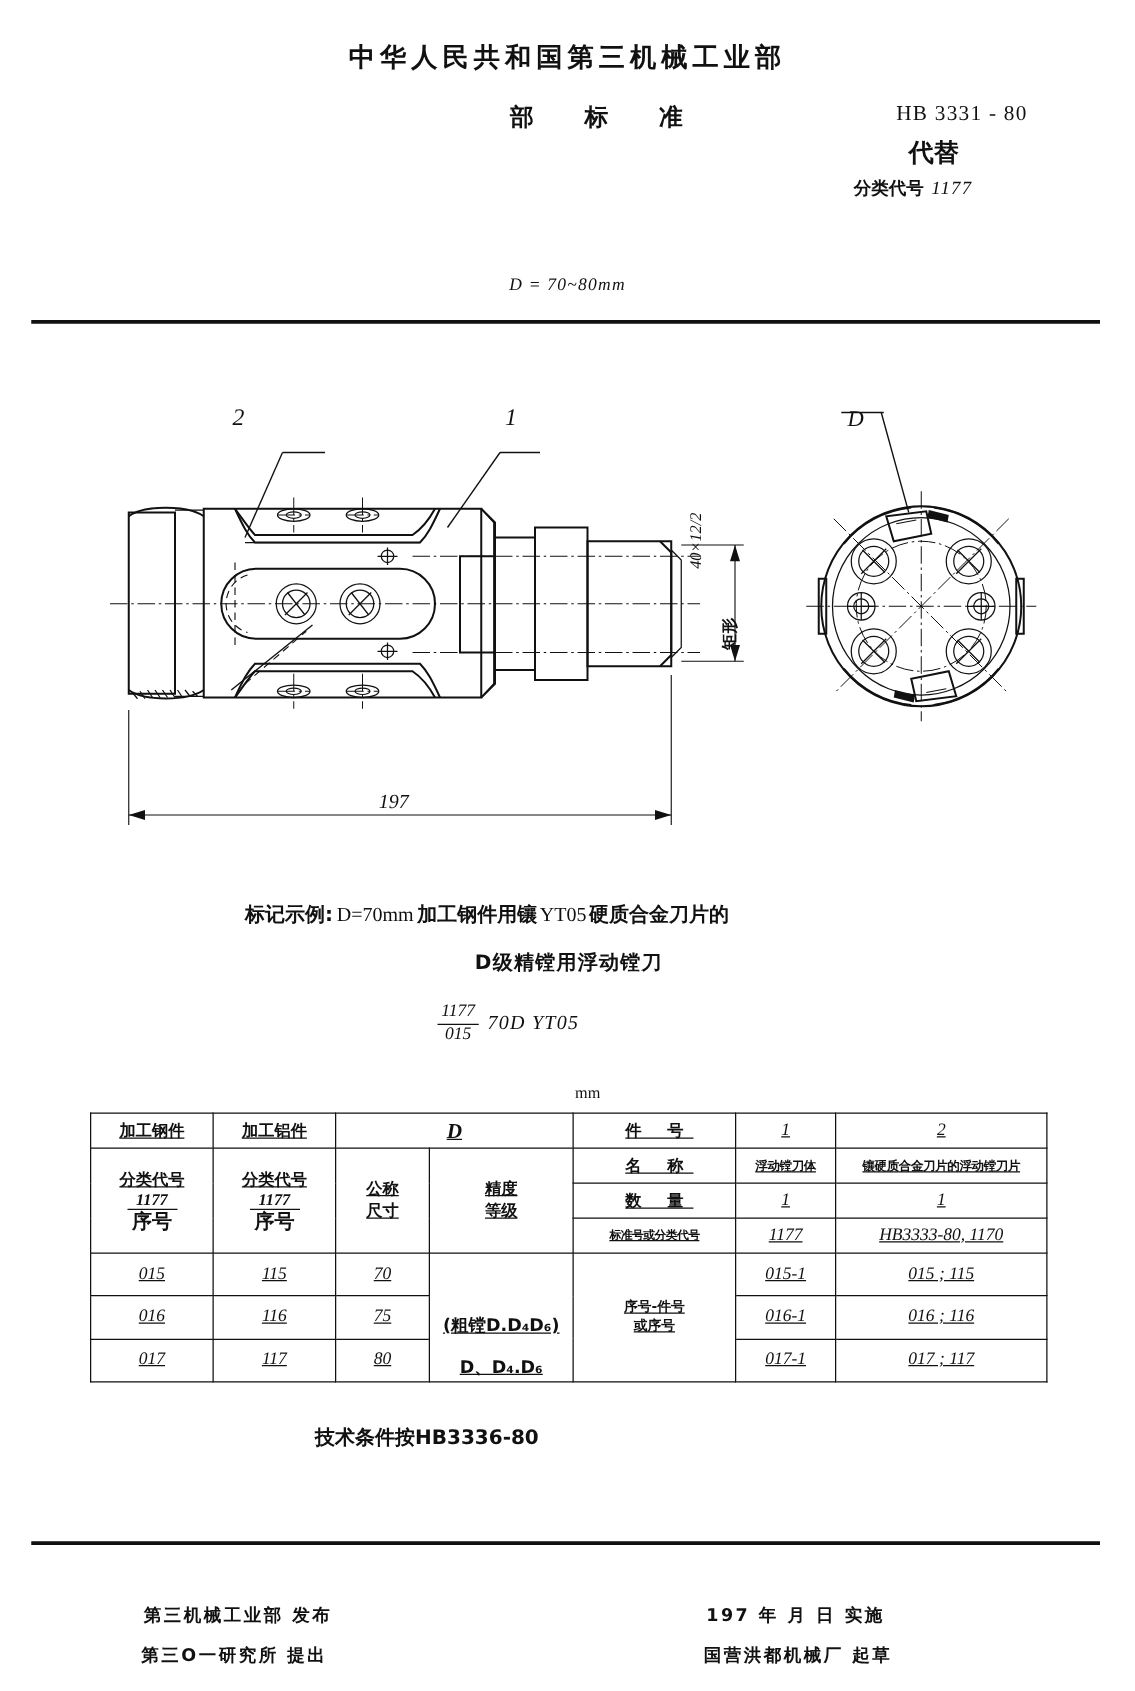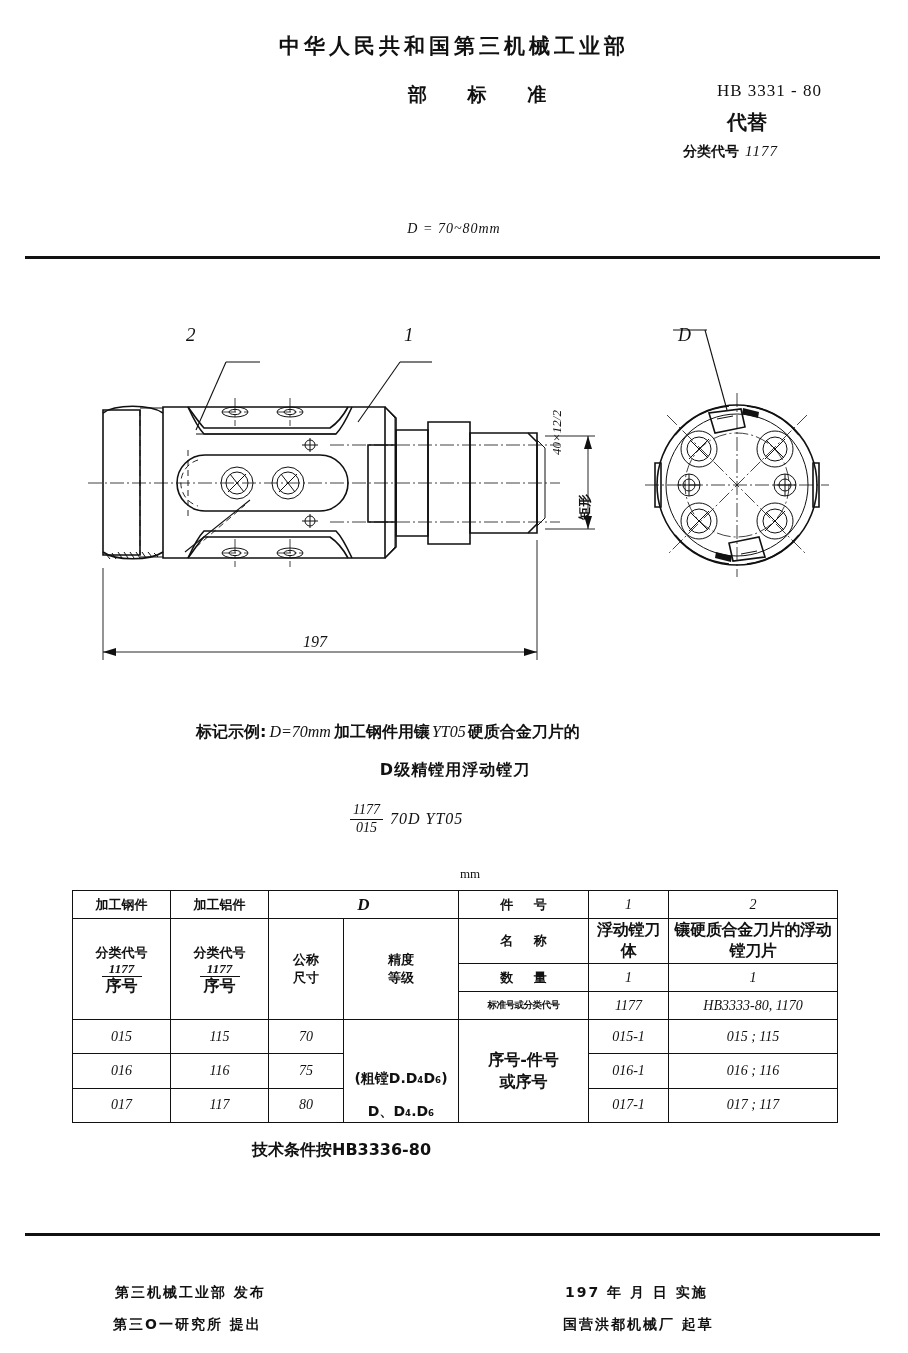--- a/index.html
+++ b/index.html
@@ -35,41 +35,41 @@
   #rule-top{left:25px;top:256px;width:855px;height:3px;}
   #rule-bot{left:25px;top:1233px;width:855px;height:3px;}
 
   
   #drawing{position:absolute;left:0;top:300px;width:908px;height:400px;}
   #drawing svg{display:block;}
 
   
   #mark1{left:196px;top:724px;font-size:16px;letter-spacing:0px;}
   #mark2{left:455px;top:762px;font-size:16px;letter-spacing:1px;}
-  .ital{font-family:"Liberation Serif",serif;font-style:italic;font-weight:normal;}
+  .ital{font-family:"Liberation Serif",serif;font-weight:normal;}
   #markcode{position:absolute;left:350px;top:798px;height:42px;
             display:flex;align-items:center;}
   .frac{display:inline-block;text-align:center;font-family:"Liberation Serif",serif;
         font-style:italic;font-size:14px;line-height:1.15;vertical-align:middle;}
   .frac .n{display:block;padding:0 3px;}
   .frac .d{display:block;border-top:1.6px solid #111;padding:0 3px;}
   #markcode .tail{font-family:"Liberation Serif",serif;font-style:italic;
                   font-size:16px;padding-left:7px;letter-spacing:1px;}
 
   
   #mmlab{left:460px;top:867px;font-size:13px;font-family:"Liberation Serif",serif;}
 
   
   #tbl{position:absolute;left:72px;top:890px;width:765px;
-       border-collapse:collapse;table-layout:fixed;}
+       border-collapse:collapse;table-layout:fixed;text-decoration:underline;}
   #tbl td{border:1.3px solid #111;text-align:center;vertical-align:middle;
           padding:1px 2px;height:25px;}
   #tbl .hdr{font-family:"DejaVu Sans",sans-serif;font-weight:bold;font-size:13px;}
   #tbl .val{font-family:"Liberation Serif",serif;font-style:italic;font-size:14px;}
-  #tbl .sm{font-size:16px;letter-spacing:-0.3px;margin-left:12px;}
+  #tbl .sm{font-size:10px;letter-spacing:-0.3px;margin-left:12px;}
   #tbl .xsm{font-size:9.5px;letter-spacing:-0.5px;margin-top:12px;}
   #tbl .sp{letter-spacing:8px;text-indent:8px;margin-top:12px;}
   .fr2{display:inline-block;text-align:center;line-height:1.1;}
   .fr2 .n{display:block;font-family:"Liberation Serif",serif;font-style:italic;
           font-size:13px;padding:0 4px;}
   .fr2 .d{display:block;border-top:1.4px solid #111;font-family:"DejaVu Sans",sans-serif;
           font-weight:bold;font-size:16px;padding:0 4px;}
   .two{line-height:1.35;}
 
   
@@ -371,21 +371,21 @@
       </tr>
 
       <tr>
         <td class="val">015</td>
         <td class="val">115</td>
         <td class="val">70</td>
         <td class="hdr two" rowspan="3" style="height:84px;font-size:14px;">
           <div style="padding-bottom:14px;margin-top:48px;">(粗镗D.D₄D₆)</div>
           <div>D、D₄.D₆</div>
         </td>
-        <td class="hdr two" rowspan="3" style="font-size:16px;">
+        <td class="hdr two" rowspan="3" style="font-size:11px;">
           <div>序号-件号</div>
           <div>或序号</div>
         </td>
         <td class="val">015-1</td>
         <td class="val">015 ; 115</td>
       </tr>
 
       <tr>
         <td class="val">016</td>
         <td class="val">116</td>

